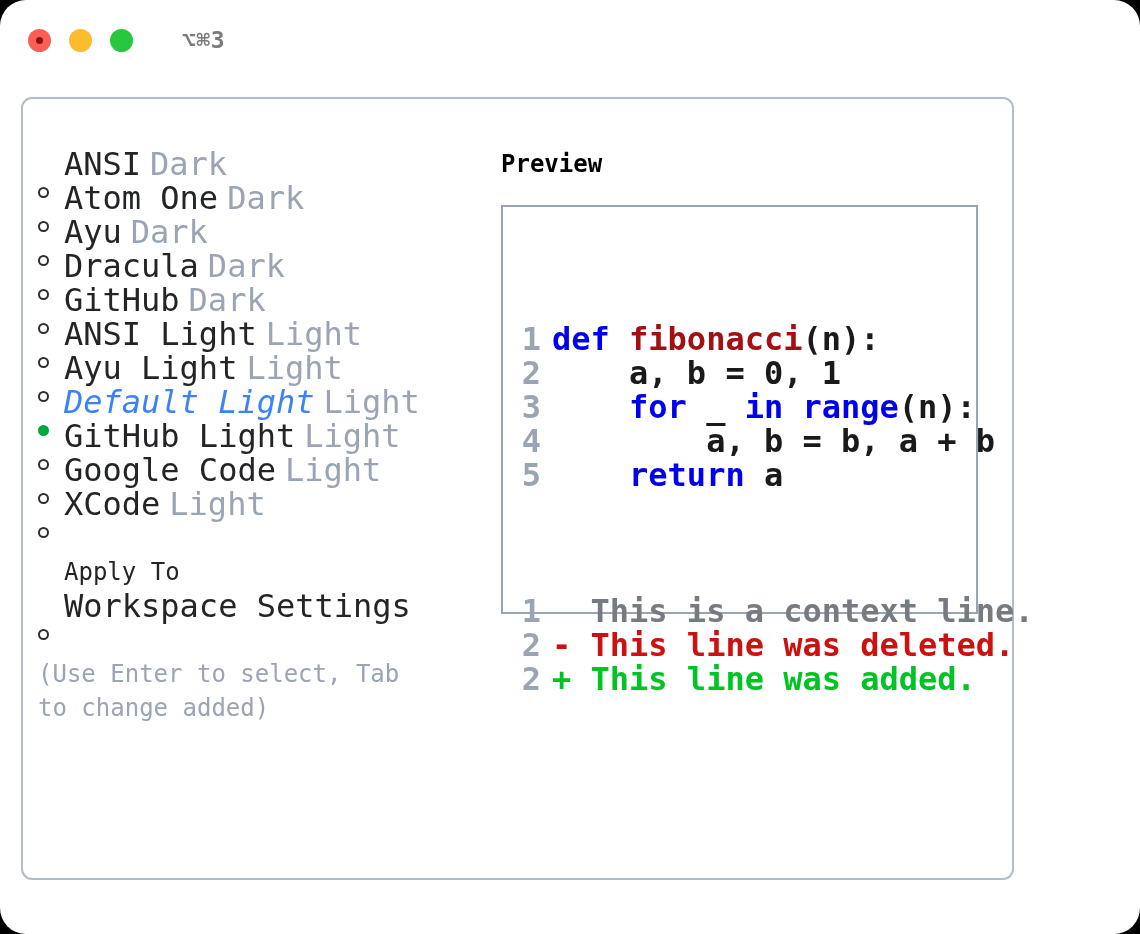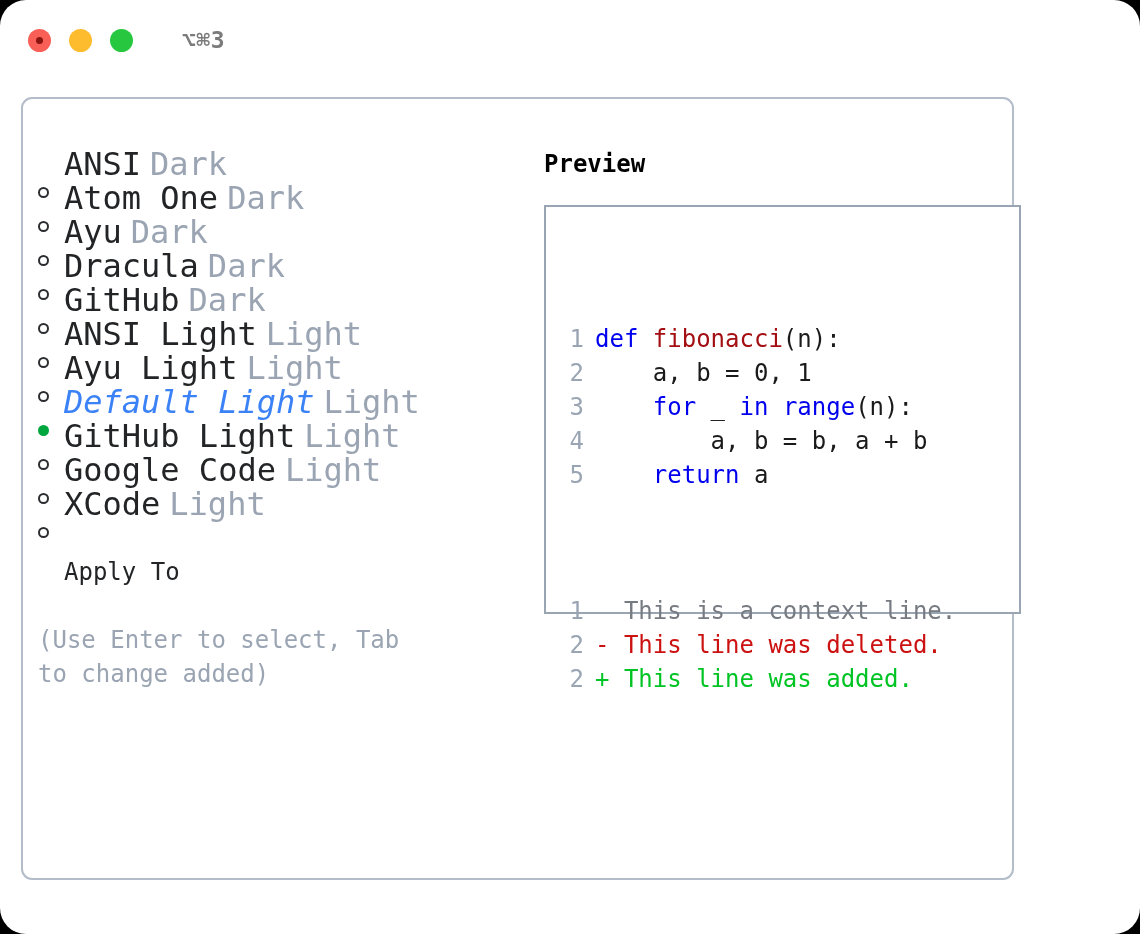--- a/index.html
+++ b/index.html
@@ -165,21 +165,20 @@
     width: 400px;
     white-space: pre-wrap;
   }
 
   
   .right-col {
     position: absolute;
     left: 478px;
     top: 48px;
     width: 490px;
-    margin-left: 43px;
   }
   .preview-title {
     font-size: 24px;
     font-weight: bold;
     line-height: 34px;
     color: #000;
     white-space: pre;
   }
 
   .preview-box {
@@ -189,23 +188,24 @@
     border: 2px solid #9aa5b4;
     box-sizing: border-box;
     background: #fff;
     position: relative;
   }
 
   .code {
     position: absolute;
     left: 14px;
     top: 47px;
-    font-size: 24px;
-    line-height: 34px;
-    white-space: pre;
+    font-size: 32px;
+    line-height: 34px;
+    white-space: pre;
+    font-weight: bold;
   }
   .code-line { white-space: pre; }
   .lnum {
     color: #9aa5b4;
     display: inline-block;
     width: 24px;
     text-align: right;
     margin-right: 11px;
   }
   .kw   { color: #0000ee; }
@@ -249,20 +249,21 @@
             <div class="row"><span class="bullet"><span class="circ"></span></span><span class="item-name">GitHub Light</span><span class="tag">Light</span></div>
             <div class="row"><span class="bullet"><span class="circ"></span></span><span class="item-name">Google Code</span><span class="tag">Light</span></div>
             <div class="row"><span class="bullet"><span class="circ"></span></span><span class="item-name">XCode</span><span class="tag">Light</span></div>
           </div>
 
         <div class="spacer-sm"></div>
 
         <div class="section-label">Apply To</div>
 
         <div id="apply-items">
+            <div class="row"><span class="bullet"><span class="circ"></span></span><span class="item-name">Workspace Settings</span></div>
           </div>
 
         <div class="hint">(Use Enter to select, Tab to change added)</div>
       </div>
 
       <div class="right-col">
         <div class="preview-title">Preview</div>
 
         <div class="preview-box">
           <div class="code">

